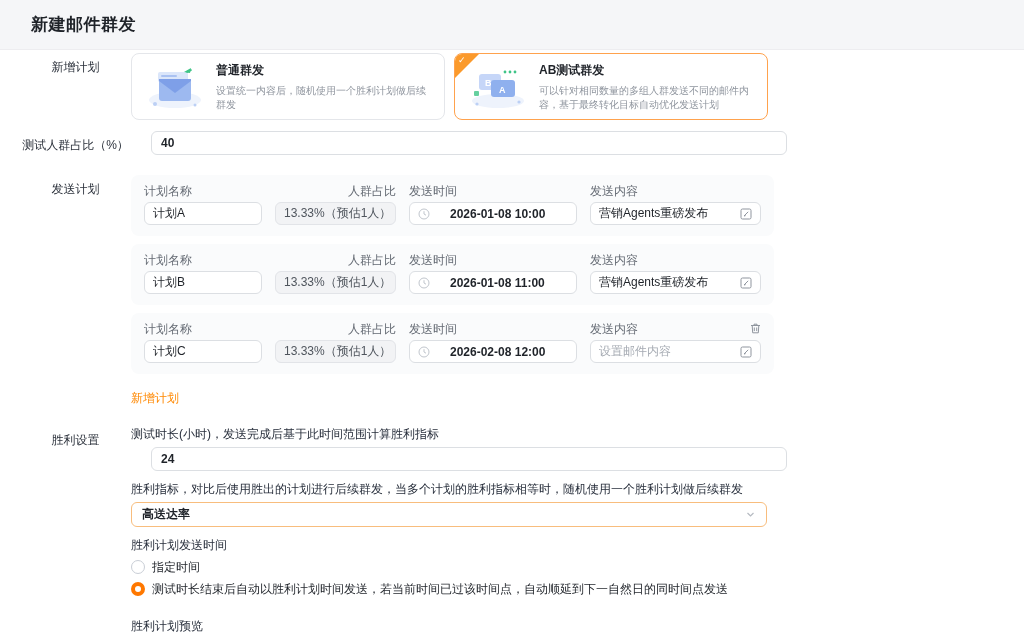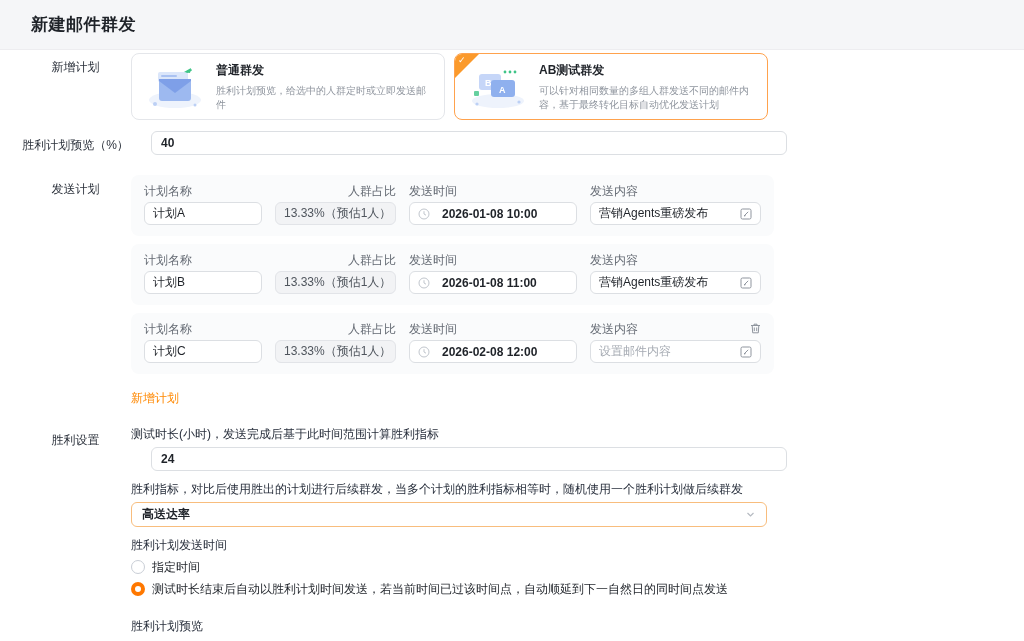--- a/index.html
+++ b/index.html
@@ -40,21 +40,21 @@
 
   
   .plans-row { margin-top:20px; }
   .plan-card { position:relative; width:643px; background:#fafbfc; border-radius:8px;
     padding:8px 13px 11px; display:flex; gap:13px; margin-bottom:8px; }
   .plan-col { display:flex; flex-direction:column; }
   .col-name { width:118px; }  .col-ratio { width:121px;align-items:flex-end; }
   .col-time { width:168px; }  .col-content { flex:1; }
   .col-head { font-size:12px; color:#646a73; line-height:16px; margin-bottom:3px; }
   .time-box, .content-box { height:23px; border:1px solid #dcdfe3; border-radius:6px;
-    background:#fff; display:flex; align-items:center; padding:0 8px; gap:12px; }
+    background:#fff; display:flex; align-items:center; padding:0 8px; gap:20px; }
   .time-text { font-size:12px; font-weight:600; color:#1f2329; }
   .content-text { flex:1; font-size:12px; color:#1f2329; white-space:nowrap;
     overflow:hidden; text-overflow:ellipsis; }
   .content-text.placeholder { color:#a6abb3; }
   .icon-btn { display:flex; align-items:center; cursor:pointer; }
   .trash-btn { position:absolute; top:8px; right:12px; cursor:pointer; }
   .add-link { display:inline-block; margin-top:8px; font-size:12px; color:#ff8800; cursor:pointer; }
 
   
   .win-row { margin-top:19px; padding-bottom:8px; }
@@ -90,21 +90,21 @@
             <rect x="15" y="11" width="16" height="2" rx="1" fill="#aac2f2"></rect>
             <rect x="13" y="15" width="32" height="22" rx="3" fill="#9db9f0"></rect>
             <path d="M13 17 L29 29 L45 17 L45 15 L13 15 Z" fill="#7e9fe8"></path>
             <path d="M38 8 l7 -4 l-1 5 z" fill="#3ec487"></path>
             <rect x="40" y="6" width="6" height="2" rx="1" transform="rotate(-25 43 7)" fill="#3ec487"></rect>
             <circle cx="9" cy="40" r="2" fill="#bcd0f5"></circle>
             <circle cx="49" cy="41" r="1.5" fill="#bcd0f5"></circle>
           </svg>
           <div class="mode-texts">
             <div class="mode-title">普通群发</div>
-            <div class="mode-desc">胜利计划预览，给选中的人群定时或立即发送邮件</div>
+            <div class="mode-desc">设置统一内容后，随机使用一个胜利计划做后续群发</div>
           </div>
         </div>
         <div class="mode-card selected">
           <span class="corner-badge"></span>
           <span class="corner-check">✓</span>
           <svg class="mode-illus" viewBox="0 0 58 46">
             <ellipse cx="29" cy="37" rx="26" ry="7" fill="#eef3fc"></ellipse>
             <rect x="10" y="10" width="22" height="16" rx="3" fill="#c6d6f8"></rect>
             <text x="16" y="22" font-size="9" fill="#ffffff" font-weight="bold">B</text>
             <rect x="22" y="16" width="24" height="17" rx="3" fill="#8fb0ee"></rect>
@@ -119,21 +119,21 @@
           <div class="mode-texts">
             <div class="mode-title">AB测试群发</div>
             <div class="mode-desc">可以针对相同数量的多组人群发送不同的邮件内容，基于最终转化目标自动优化发送计划</div>
           </div>
         </div>
       </div>
     </div>
   </div>
 
   <div class="form-row ratio-row">
-    <div class="row-label">胜利计划预览（%）</div>
+    <div class="row-label">测试人群占比（%）</div>
     <div class="row-ctrl">
       <input class="t-input" value="40" style="">
     </div>
   </div>
 
   <div class="form-row plans-row">
     <div class="row-label">发送计划</div>
     <div class="row-ctrl">
 
       <div class="plan-card">

